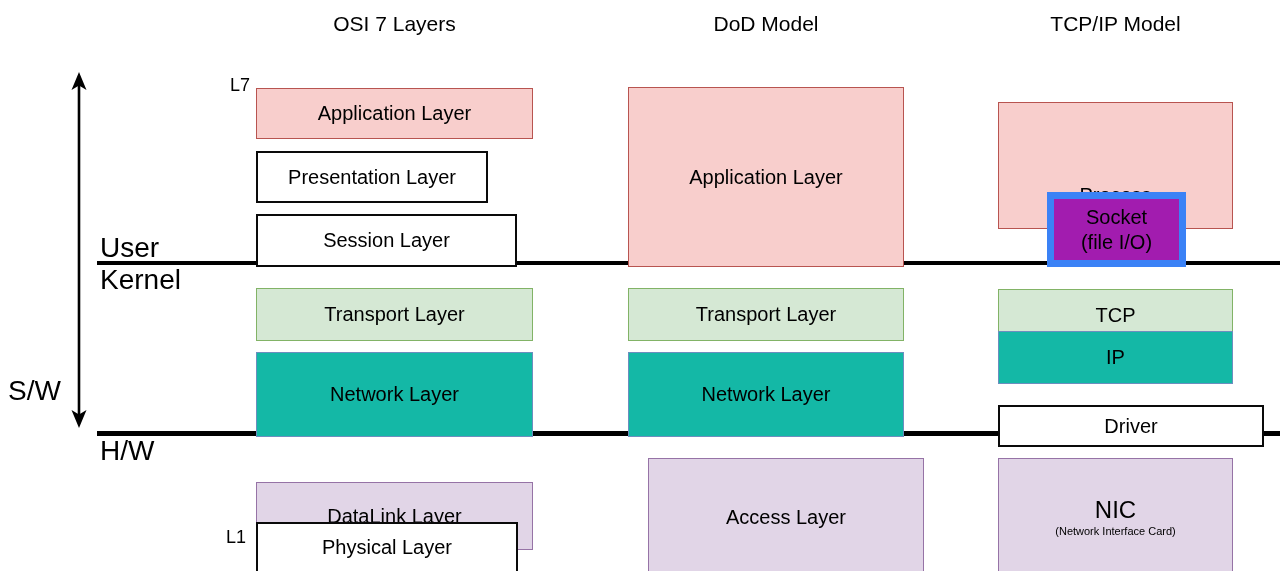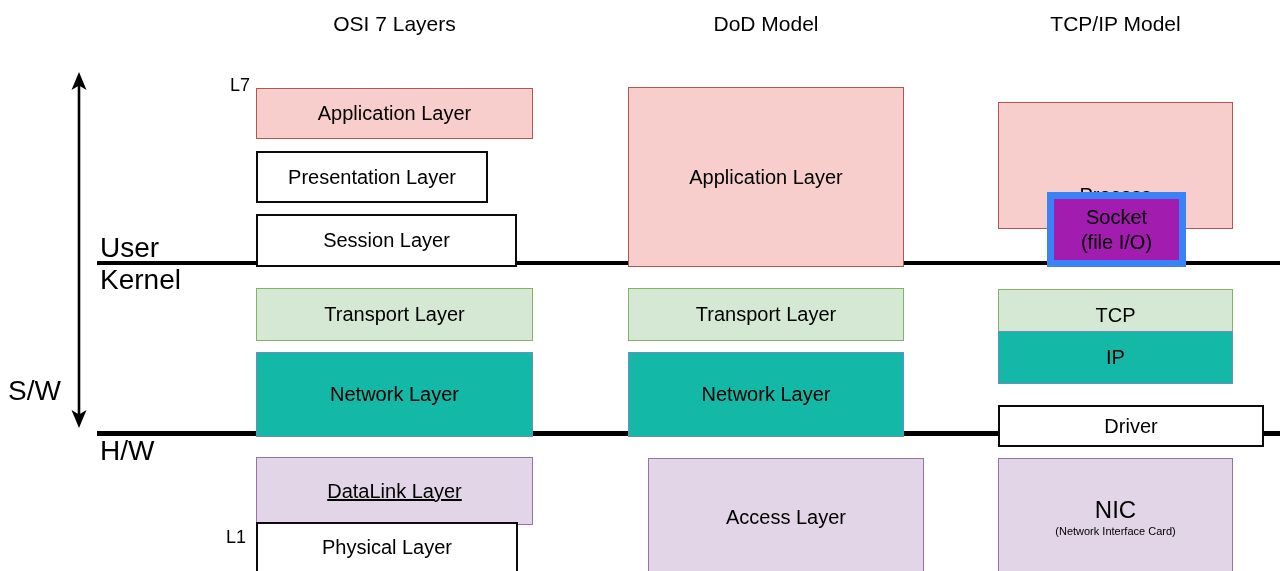--- a/index.html
+++ b/index.html
@@ -56,21 +56,21 @@
     </div>
   <div class="box c-white" style="left:256px;width:261px;top:200px;height:53px;">
     <span>Session Layer</span>
     </div>
   <div class="box c-green" style="left:256px;width:277px;top:274px;height:53px;">
     <span>Transport Layer</span>
     </div>
   <div class="box c-blue" style="left:256px;width:277px;top:338px;height:85px;">
     <span>Network Layer</span>
     </div>
-  <div class="box c-purple" style="left:256px;width:277px;top:443px;height:68px;text-decoration:underline;">
+  <div class="box c-purple" style="left:256px;width:277px;top:468px;height:68px;">
     <span>DataLink Layer</span>
     </div>
   <div class="box c-white" style="left:256px;width:262px;top:508px;height:51px;">
     <span>Physical Layer</span>
     </div>
 
   <div class="box c-red" style="left:628px;width:276px;top:73px;height:180px;">
     <span>Application Layer</span>
     </div>
   <div class="box c-green" style="left:628px;width:276px;top:274px;height:53px;">

